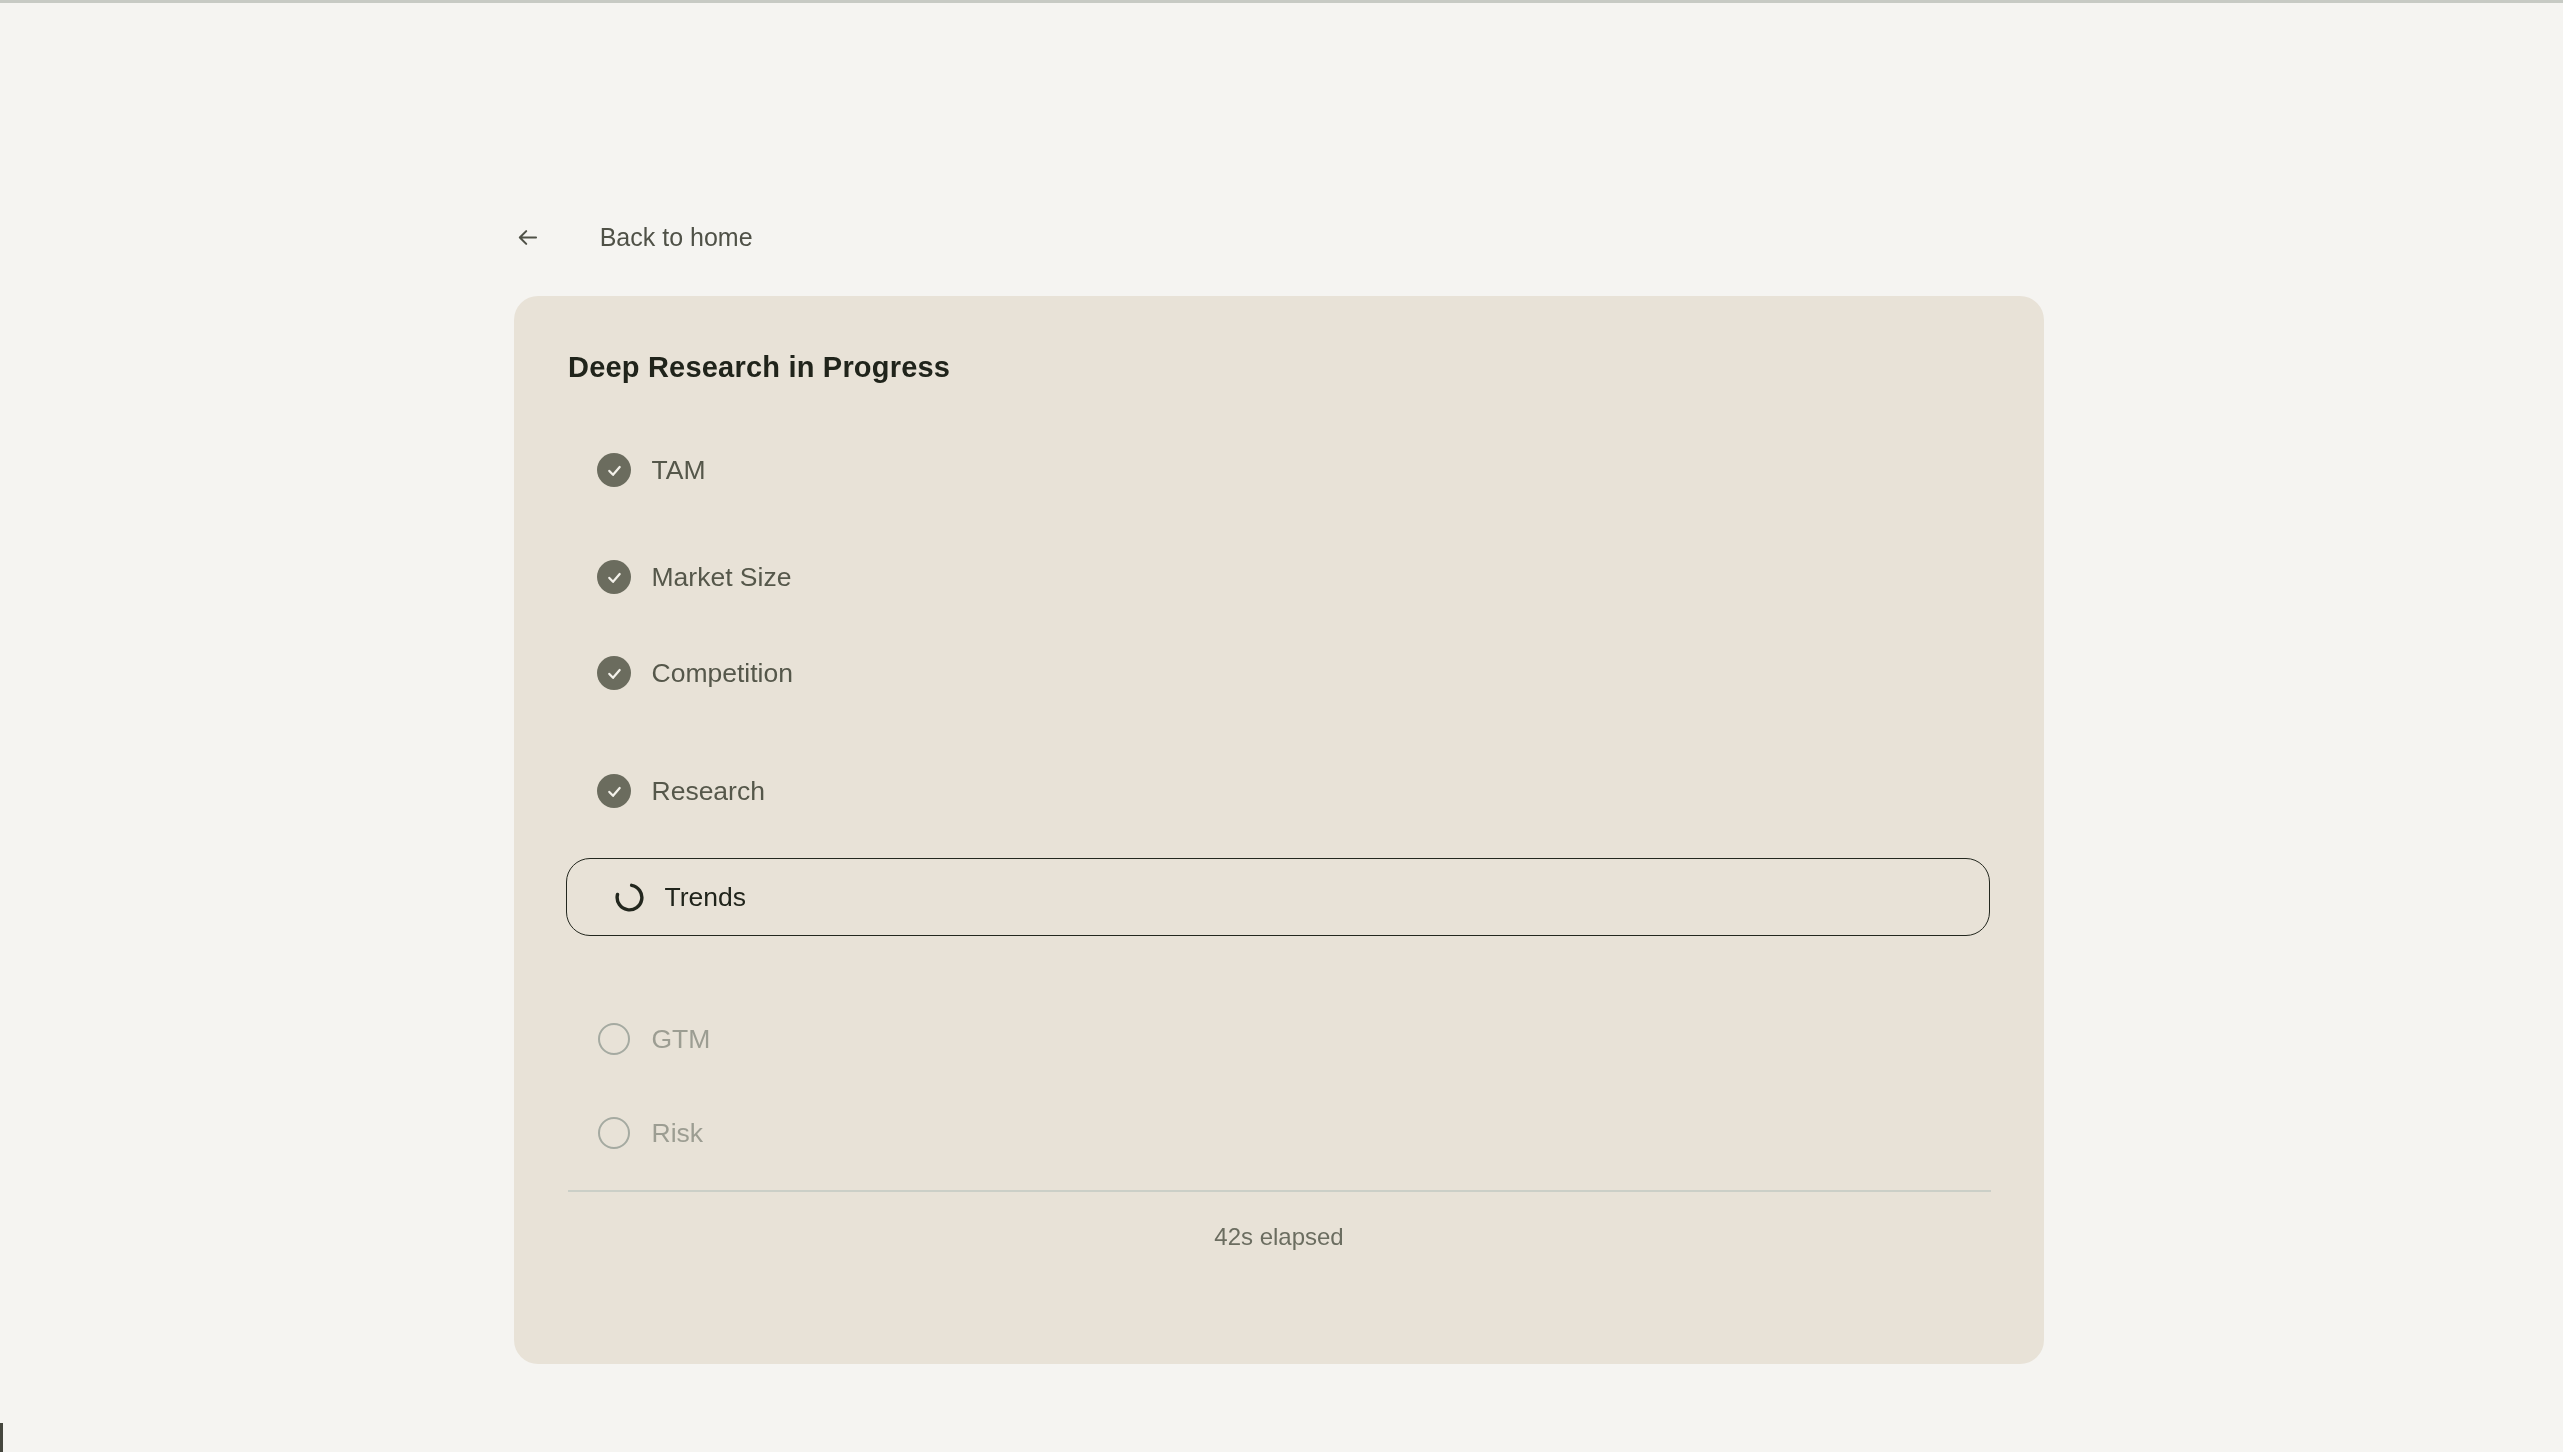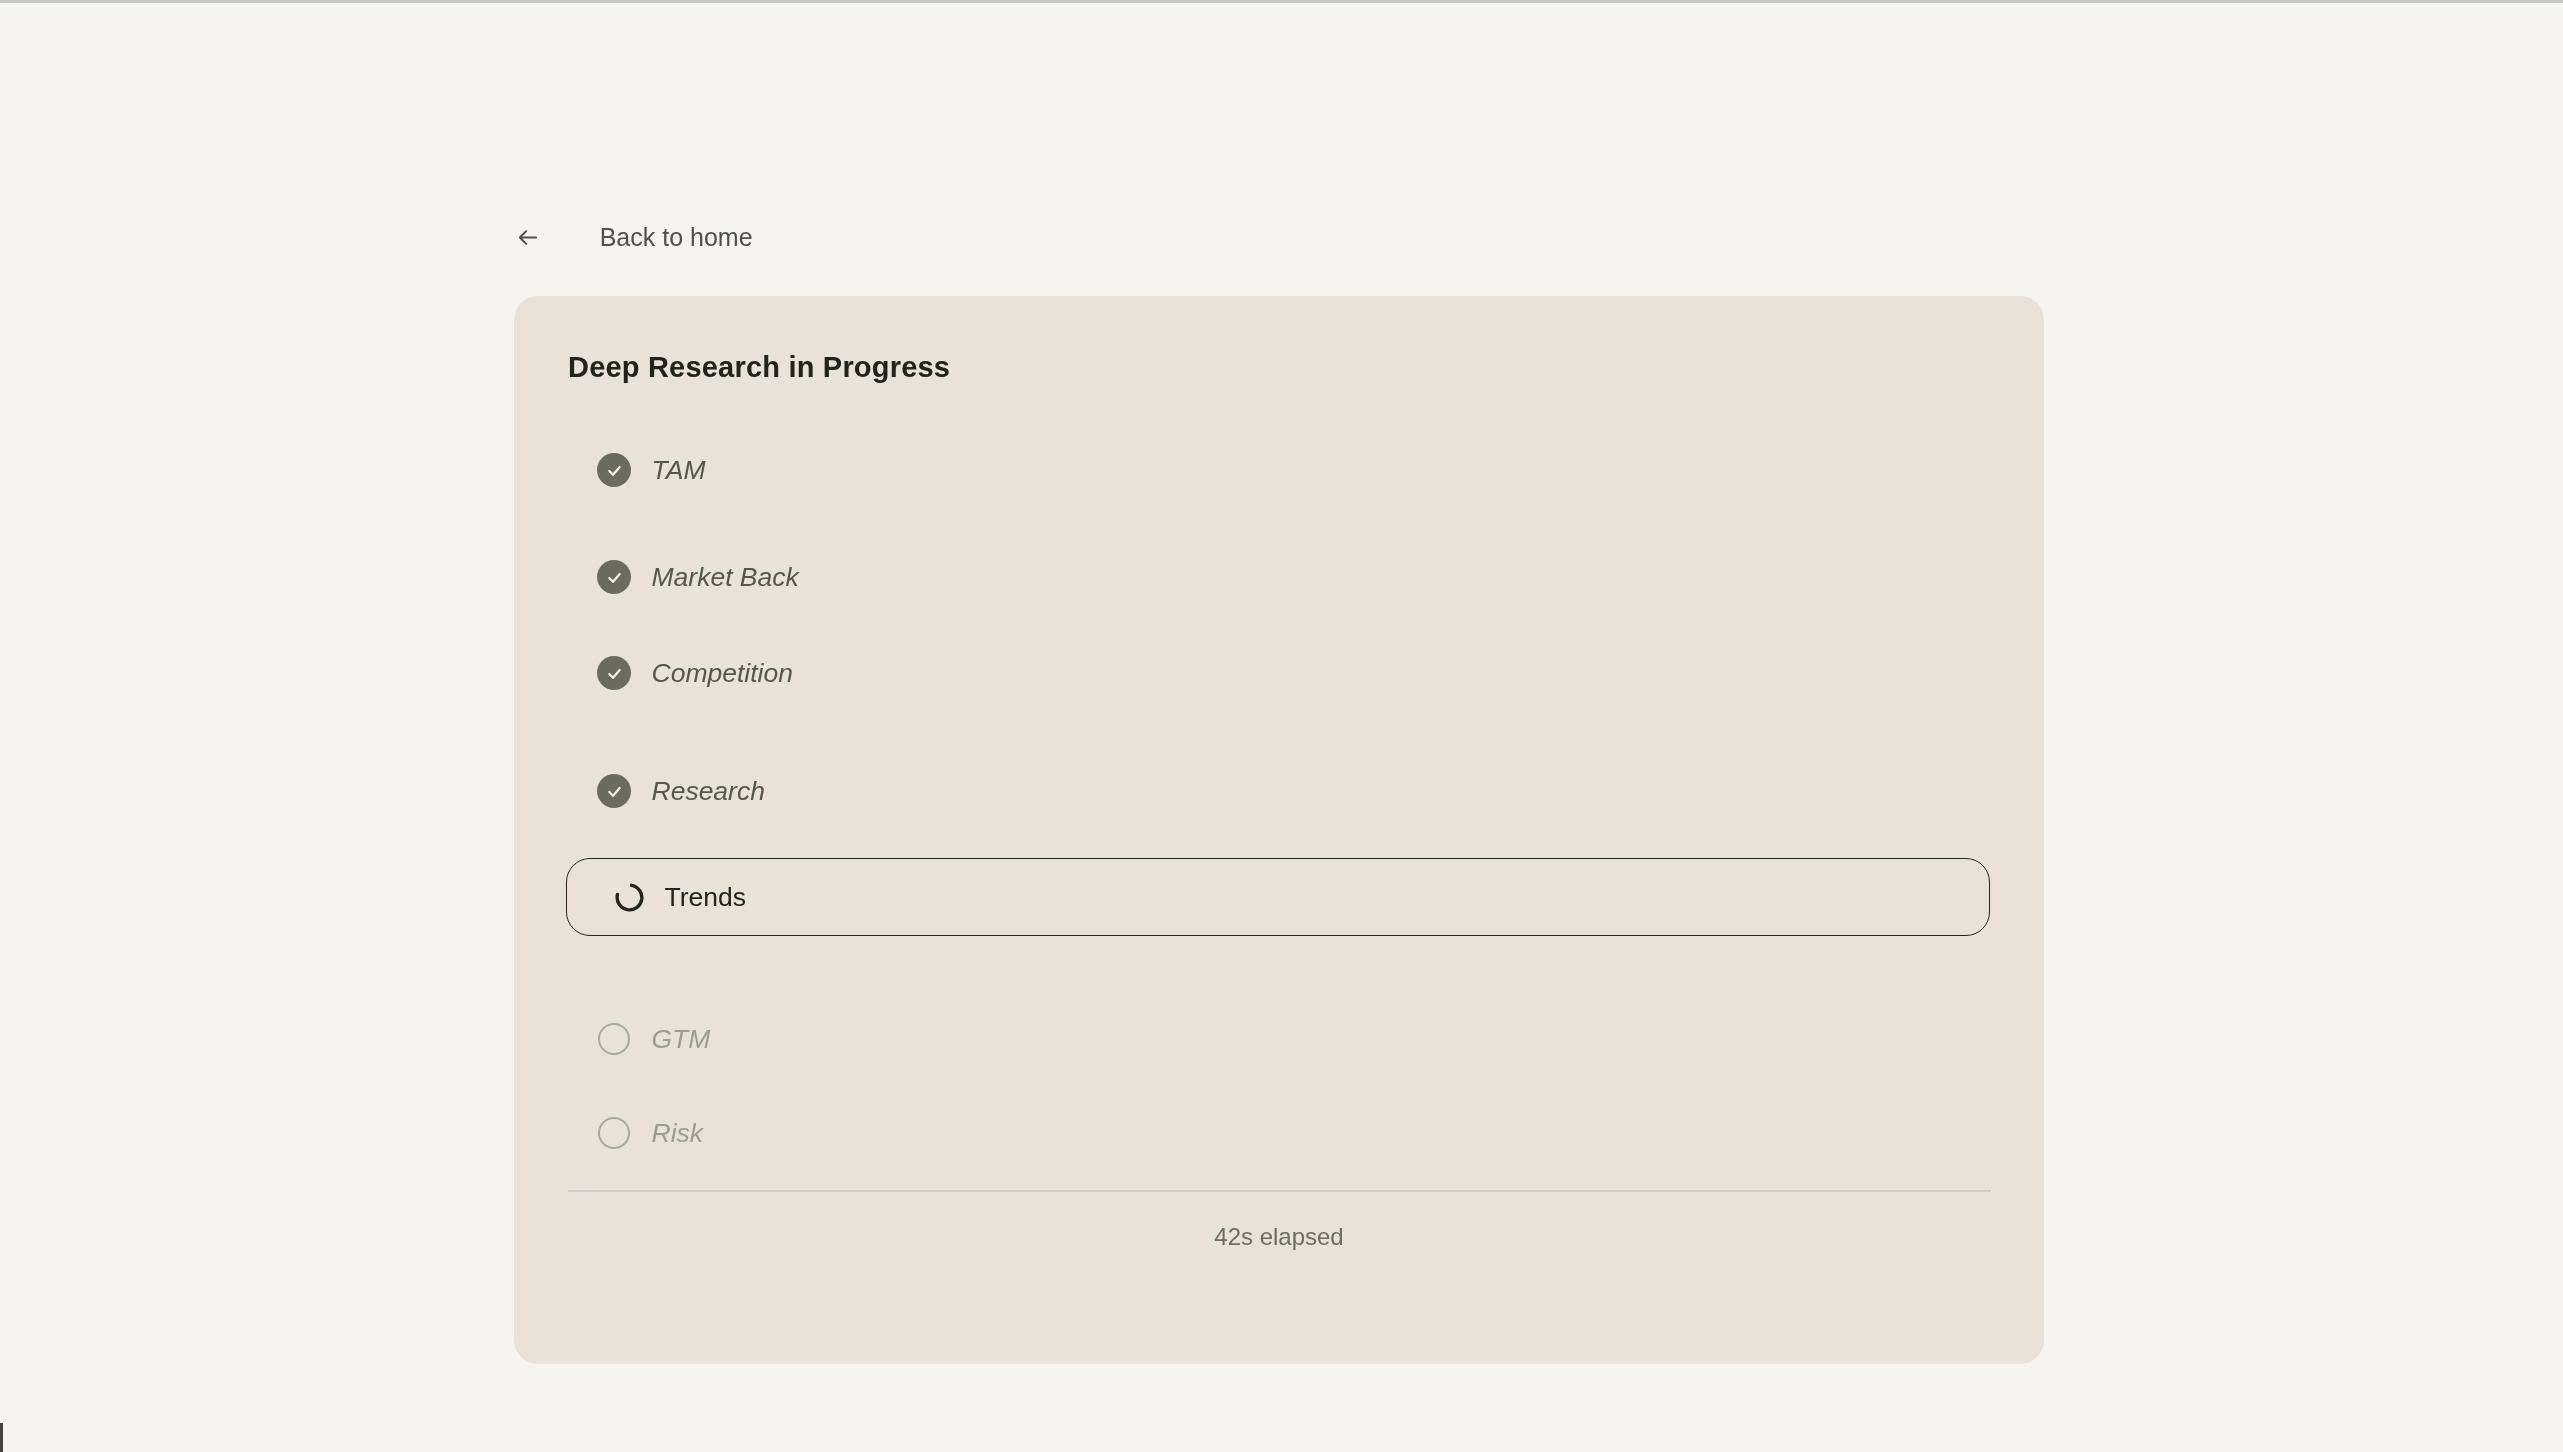--- a/index.html
+++ b/index.html
@@ -62,21 +62,20 @@
     font-weight: 600;
     color: var(--title-color, #20241b);
     letter-spacing: 0.2px;
   }
   .row {
     position: absolute;
     left: 83px;
     height: 34px;
     display: flex;
     gap: 20.5px;
-    font-style: italic;
   }
   .icon-box {
     width: 34px; height: 34px;
     display: flex;
     align-items: center;
     justify-content: center;
     flex: 0 0 auto;
   }
   .done-circle {
     width: 34px; height: 34px;
@@ -170,21 +169,21 @@
     </div>
 
     <div class="row done" style="top:264px">
       <span class="icon-box">
         <span class="done-circle">
           <svg width="19" height="19" viewBox="0 0 22 22" fill="none">
             <path d="M5 11.5 L9.3 16 L17 7" stroke="#f3f1ea" stroke-width="2.6" stroke-linecap="round" stroke-linejoin="round"></path>
           </svg>
         </span>
       </span>
-      <span class="row-label">Market Back</span>
+      <span class="row-label">Market Size</span>
     </div>
 
     <div class="row done" style="top:360px">
       <span class="icon-box">
         <span class="done-circle">
           <svg width="19" height="19" viewBox="0 0 22 22" fill="none">
             <path d="M5 11.5 L9.3 16 L17 7" stroke="#f3f1ea" stroke-width="2.6" stroke-linecap="round" stroke-linejoin="round"></path>
           </svg>
         </span>
       </span>

